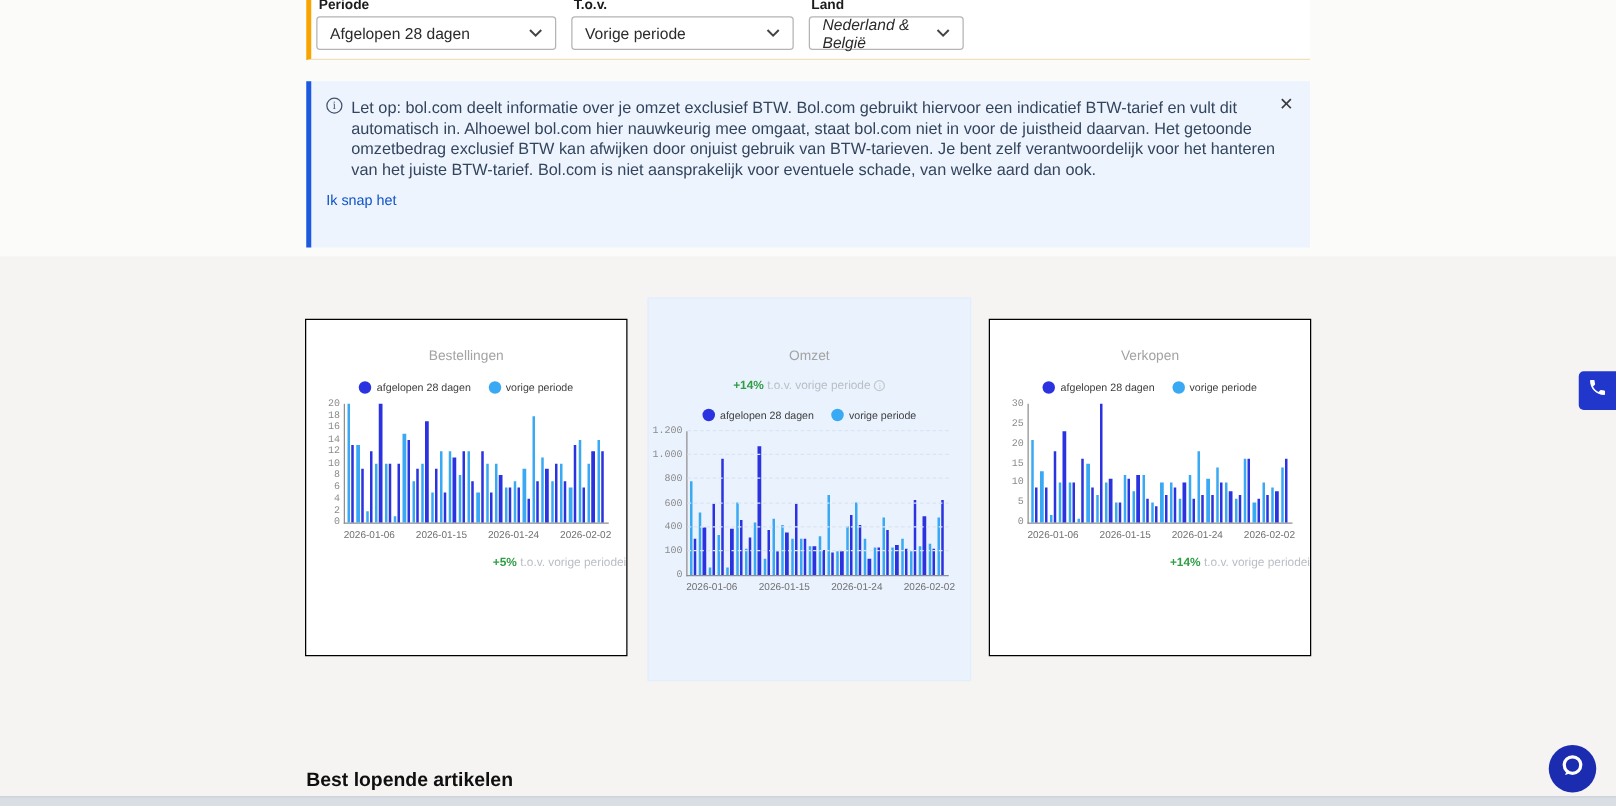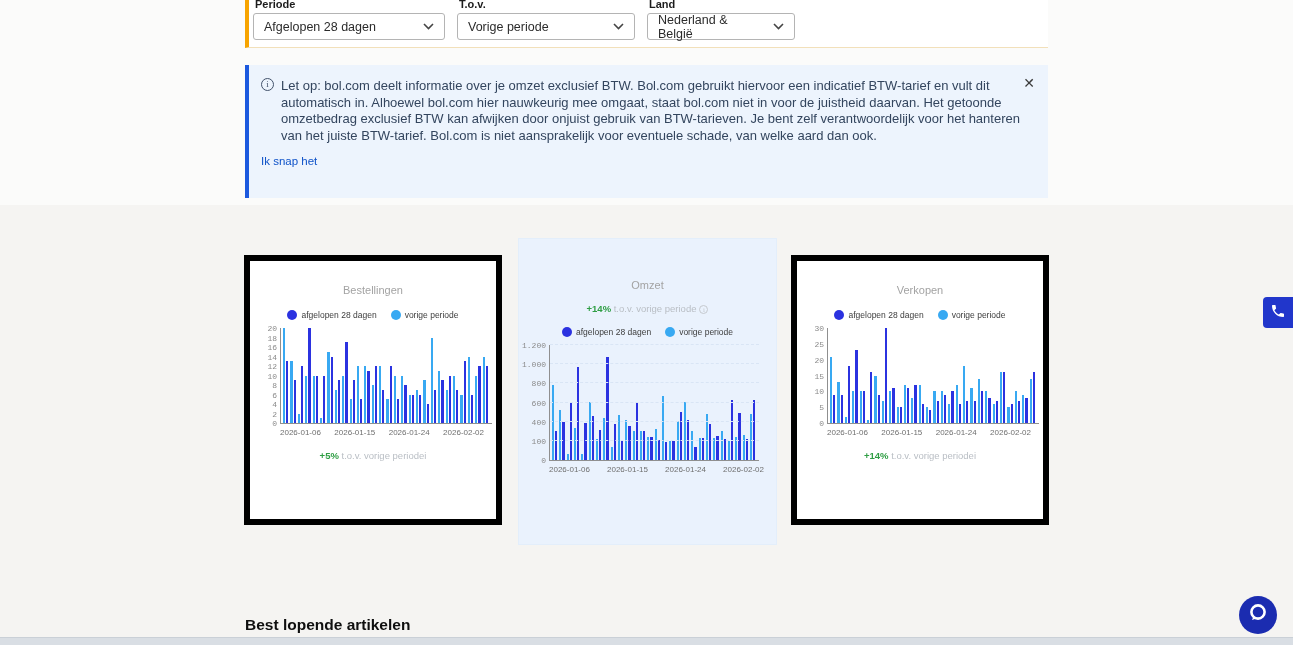--- a/index.html
+++ b/index.html
@@ -11,36 +11,36 @@
   
   .filter-panel { position:absolute; left:245px; top:-8px; width:803px; height:56px;
     background:#fff; border-left:4px solid #f7a400; border-bottom:1px solid #f2e0ba;
     display:flex; gap:12px; padding:6px 0 0 4px; }
   .filter-field { display:flex; flex-direction:column; }
   .filter-label { font-size:11px; font-weight:bold; color:#1c1c1c; margin:0 0 3px 2px; }
   .select-box { height:27px; background:#fff; border:1px solid #b4b4b4; border-radius:3px;
     display:flex; align-items:center; justify-content:space-between; padding:0 10px;
     font-size:12.5px; color:#2b2b2b; cursor:pointer; }
   .select-box .chev { margin-left:14px; display:flex; }
-  .w1 { width:192px; } .w2 { width:178px; } .w3 { width:148px; }
+  .w1 { width:192px; } .w2 { width:178px; } .w3 { width:124px;font-style:italic; }
 
   
   .disclaimer { position:absolute; left:245px; top:65px; width:803px; height:133px;
     background:#edf4fd; border-left:4px solid #1c59de; padding:13px 16px 0 12px; }
   .disclaimer-title { font-size:13px; color:#1f2d3d; margin-bottom:9px; }
   .disclaimer-close { position:absolute; right:13px; top:11px; font-size:14px; color:#3a3a3a;
     cursor:pointer; line-height:14px; }
   .disclaimer-body { display:flex; gap:7px; }
   .info-circle { flex:0 0 auto; width:13px; height:13px; border:1px solid #42526b; border-radius:50%;
     color:#42526b; font-size:9px; line-height:11px; text-align:center; font-family:"Liberation Serif",serif; }
   .disclaimer-text { font-size:13px; line-height:16.5px; color:#33455e; width:752px; }
   .disclaimer-link { display:inline-block; margin:11px 0 0 0; font-size:11.5px; color:#0e52c8; cursor:pointer; }
 
   
-  .card { position:absolute; background:#fff; border:6px solid #000000; }
+  .card { position:absolute; background:#fff; border:1px solid #000000; }
   .card.highlight { background:#eaf2fd; border:1px solid #e3eefb; }
   #card-0 { left:244px; top:255px; width:258px; height:270px; }
   #card-1 { left:518px; top:238px; width:259px; height:307px; }
   #card-2 { left:791px; top:255px; width:258px; height:270px; }
   .card-title { text-align:center; font-size:11px; color:#a3a3a3; }
   #card-0 .card-title, #card-2 .card-title { margin-top:23px; }
   #card-1 .card-title { margin-top:40px; }
   .card-value { text-align:center; font-size:26px; font-weight:bold; color:#232323; margin-top:7px; letter-spacing:0.5px; }
   .delta-line { text-align:center; font-size:9.5px; color:#b9bec4; margin-top:12px; }
   .delta-line .pct { font-weight:bold; }
@@ -56,21 +56,21 @@
     display:flex; align-items:flex-end; padding:0 2px; }
   #card-0 .plot, #card-2 .plot { height:96px; width:212px; }
   #card-1 .plot { height:116px; width:210px; }
   .grid-line { position:absolute; left:0; right:0; border-top:1px dashed #d9e5f5; }
   .ytick { position:absolute; right:100%; margin-right:4px; transform:translateY(50%);
     font-size:8px; color:#8b8b8b; white-space:nowrap;font-family:Liberation Mono, monospace; }
   .bar-group { flex:1 1 0; display:flex; align-items:flex-end; gap:1px; padding-right:2px; height:100%; }
   .bar { width:50%; min-width:1px; }
   .xticks { display:flex; justify-content:space-between; font-size:8px; color:#6f6f6f; margin-top:4px; width:100%;
     padding:0 0 0 0; }
-  .card-footer { text-align:center; font-size:9.5px; color:#b9bec4; margin-top:13px; }
+  .card-footer { text-align:right; font-size:9.5px; color:#b9bec4; margin-top:13px; }
   .card-footer .pct { font-weight:bold; }
 
   .green { color:#2f9e44; }
 
   
   .section-heading { position:absolute; left:245px; top:616px; font-size:15.5px; font-weight:bold; color:#0f0f0f; }
   .bottom-strip { position:absolute; left:0; top:637px; width:1293px; height:8px; background:#d9dee4; border-top:1px solid #cad0d7; }
 
   
   .phone-tab { position:absolute; right:0; top:297px; width:30px; height:31px; background:#2136cb;

